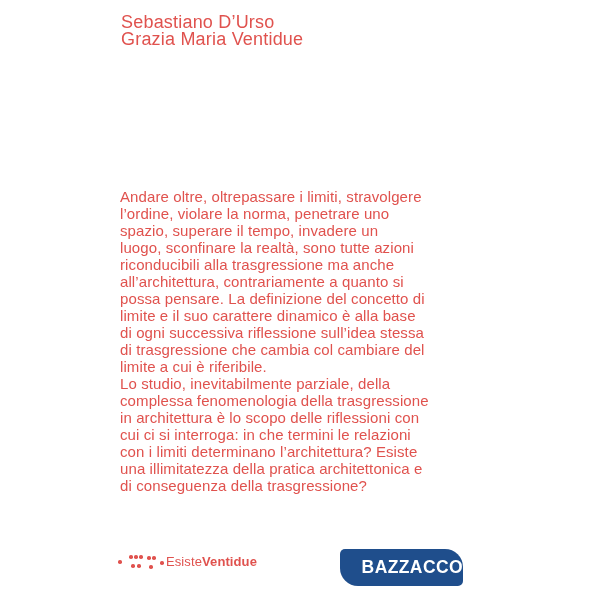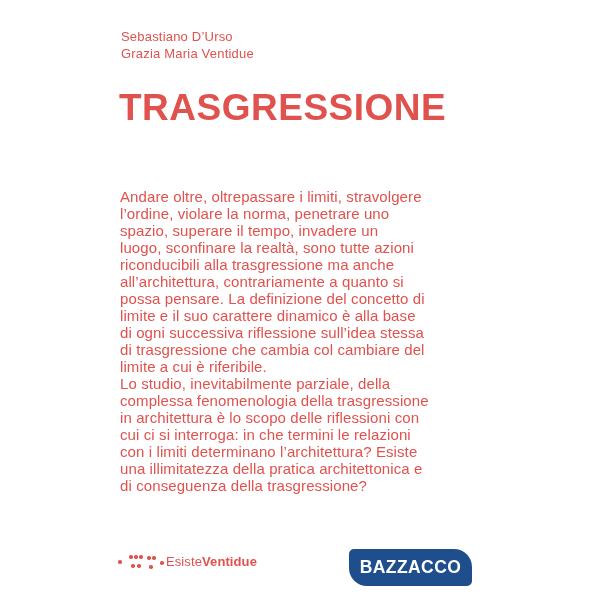--- a/index.html
+++ b/index.html
@@ -13,23 +13,23 @@
     font-family:"Liberation Sans", sans-serif;
     overflow:hidden;
   }
   .page{
     position:relative;
     width:600px;height:600px;
     background:#ffffff;
   }
   .authors{
     position:absolute;
-    left:121px; top:28px;
+    left:121px; top:14px;
     color:var(--red);
-    font-size:13px;
+    font-size:18px;
     line-height:17px;
     letter-spacing:0.2px;
   }
   .title{
     position:absolute;
     left:119px; top:88px;
     color:var(--red);
     font-size:37px;
     line-height:39px;
     font-weight:700;
@@ -69,47 +69,46 @@
   .publisher-name{
     position:absolute;
     left:50px; top:4px;
     font-size:13px;
     white-space:nowrap;
     letter-spacing:0.1px;
   }
   .publisher-name .bold{font-weight:700;}
   .badge{
     position:absolute;
-    left:349px; top:549px;
+    left:340px; top:549px;
     width:123px; height:37px;
     background:var(--blue);
     border-radius:5px 18px 5px 18px;
     display:flex;
     align-items:center;
-    justify-content:center;
+    justify-content:flex-end;
   }
   .badge-label{
     color:#ffffff;
     font-size:17.5px;
     font-weight:700;
     letter-spacing:0.4px;
   }
 </style>
 </head>
 <body>
 
 <div class="page">
 
   <div class="authors">
     <div>Sebastiano D’Urso</div>
     <div>Grazia Maria Ventidue</div>
   </div>
 
   <div class="title">
-    <div>TRASGRESSIONE</div>
   </div>
 
   <div class="body-text">Andare oltre, oltrepassare i limiti, stravolgere
 l’ordine, violare la norma, penetrare uno
 spazio, superare il tempo, invadere un
 luogo, sconfinare la realtà, sono tutte azioni
 riconducibili alla trasgressione ma anche
 all’architettura, contrariamente a quanto si
 possa pensare. La definizione del concetto di
 limite e il suo carattere dinamico è alla base

